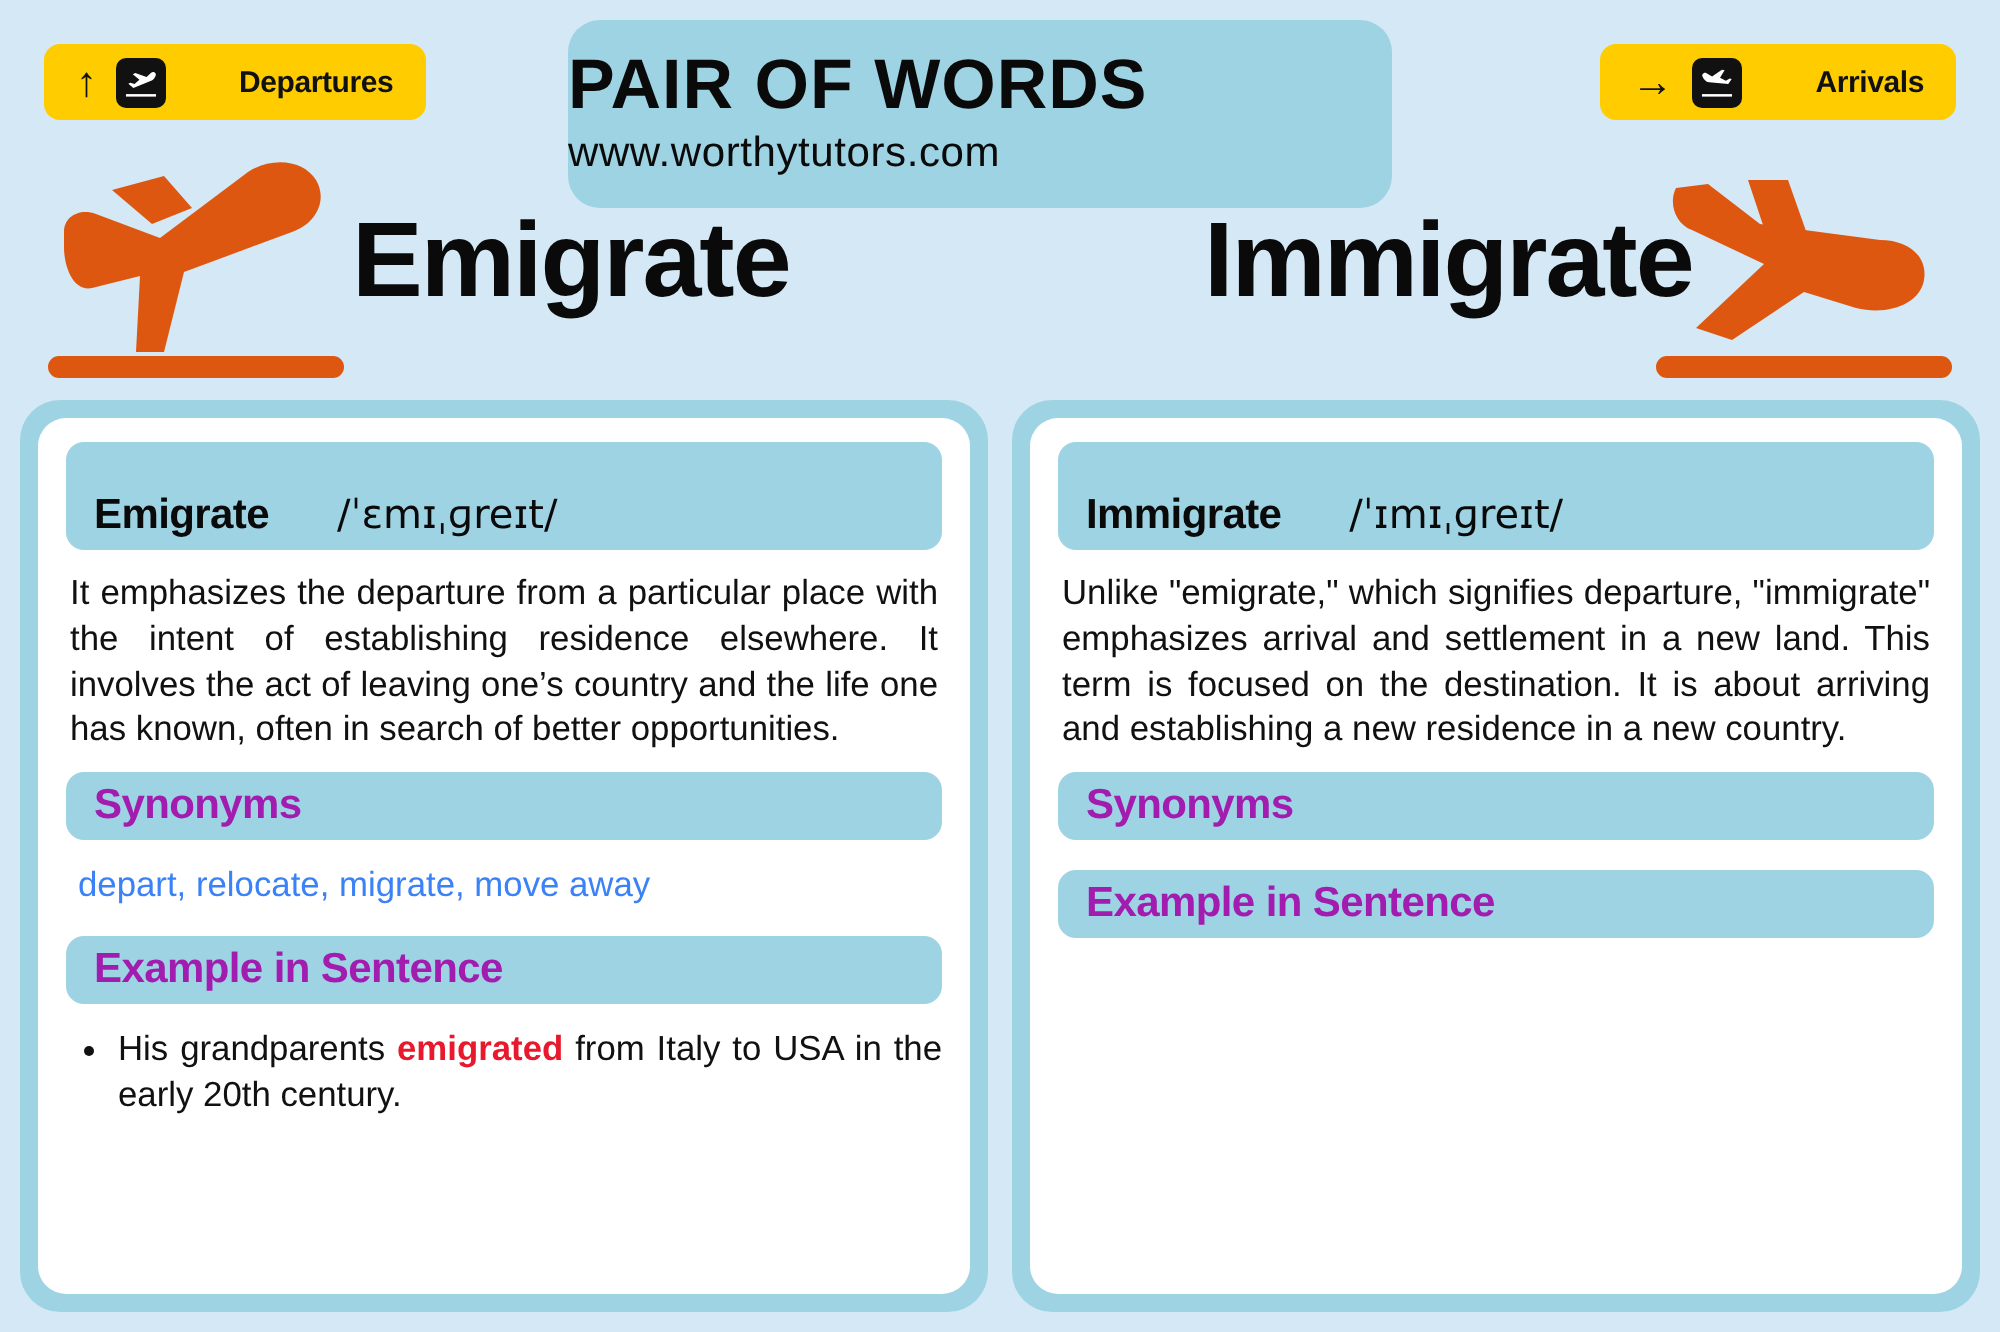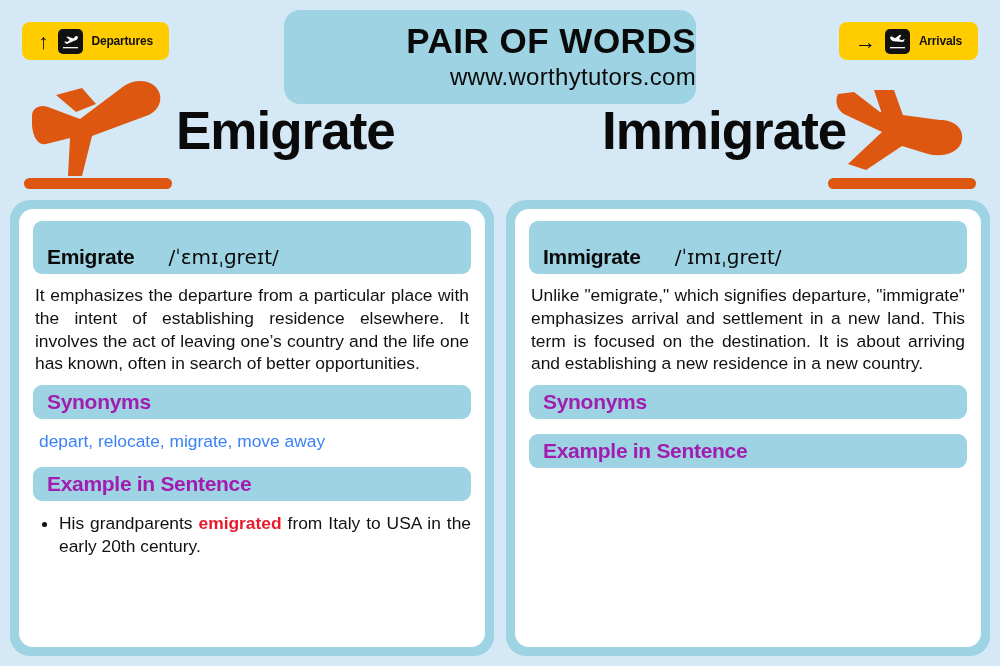--- a/index.html
+++ b/index.html
@@ -52,49 +52,50 @@
     background: #111;
     border-radius: 5px;
     display: flex;
     align-items: center;
     justify-content: center;
     flex: none;
   }
   .plane-chip svg { display: block; }
 
   .badge-label {
-    font-size: 12px;
+    font-size: 15px;
     font-weight: bold;
     color: #111;
     letter-spacing: -0.2px;
     white-space: nowrap;
+    margin-left: 28px;
   }
 
   .title-plate {
     position: absolute;
     left: 284px;
     top: 10px;
     width: 412px;
     height: 94px;
     background: #9ed3e3;
     border-radius: 16px;
     display: flex;
     flex-direction: column;
-    align-items: flex-end;
+    align-items: flex-start;
     justify-content: center;
   }
   .title-plate .main-title {
     font-size: 35px;
     font-weight: bold;
     color: #0a0a0a;
     letter-spacing: 0.5px;
     line-height: 1.05;
   }
   .title-plate .site-url {
-    font-size: 24px;
+    font-size: 21px;
     color: #0a0a0a;
     letter-spacing: 0.3px;
     margin-top: 4px;
   }
 
   
   .hero {
     position: absolute;
     top: 72px; left: 0;
     width: 1000px;

